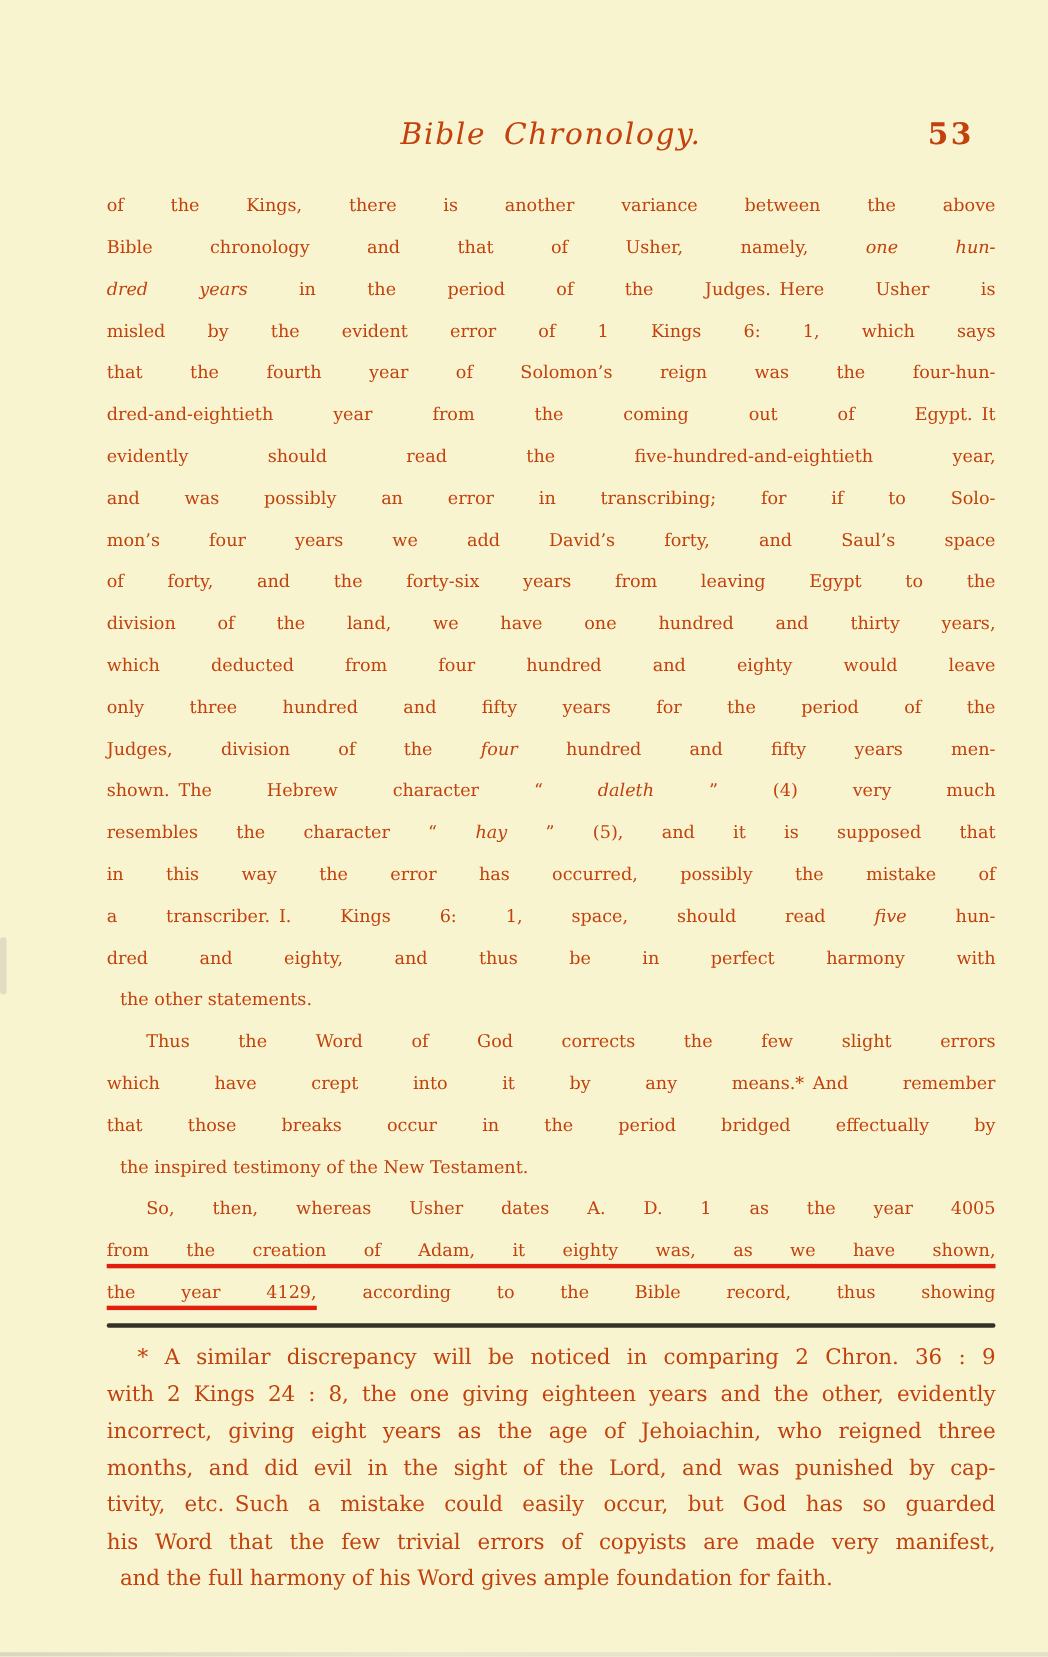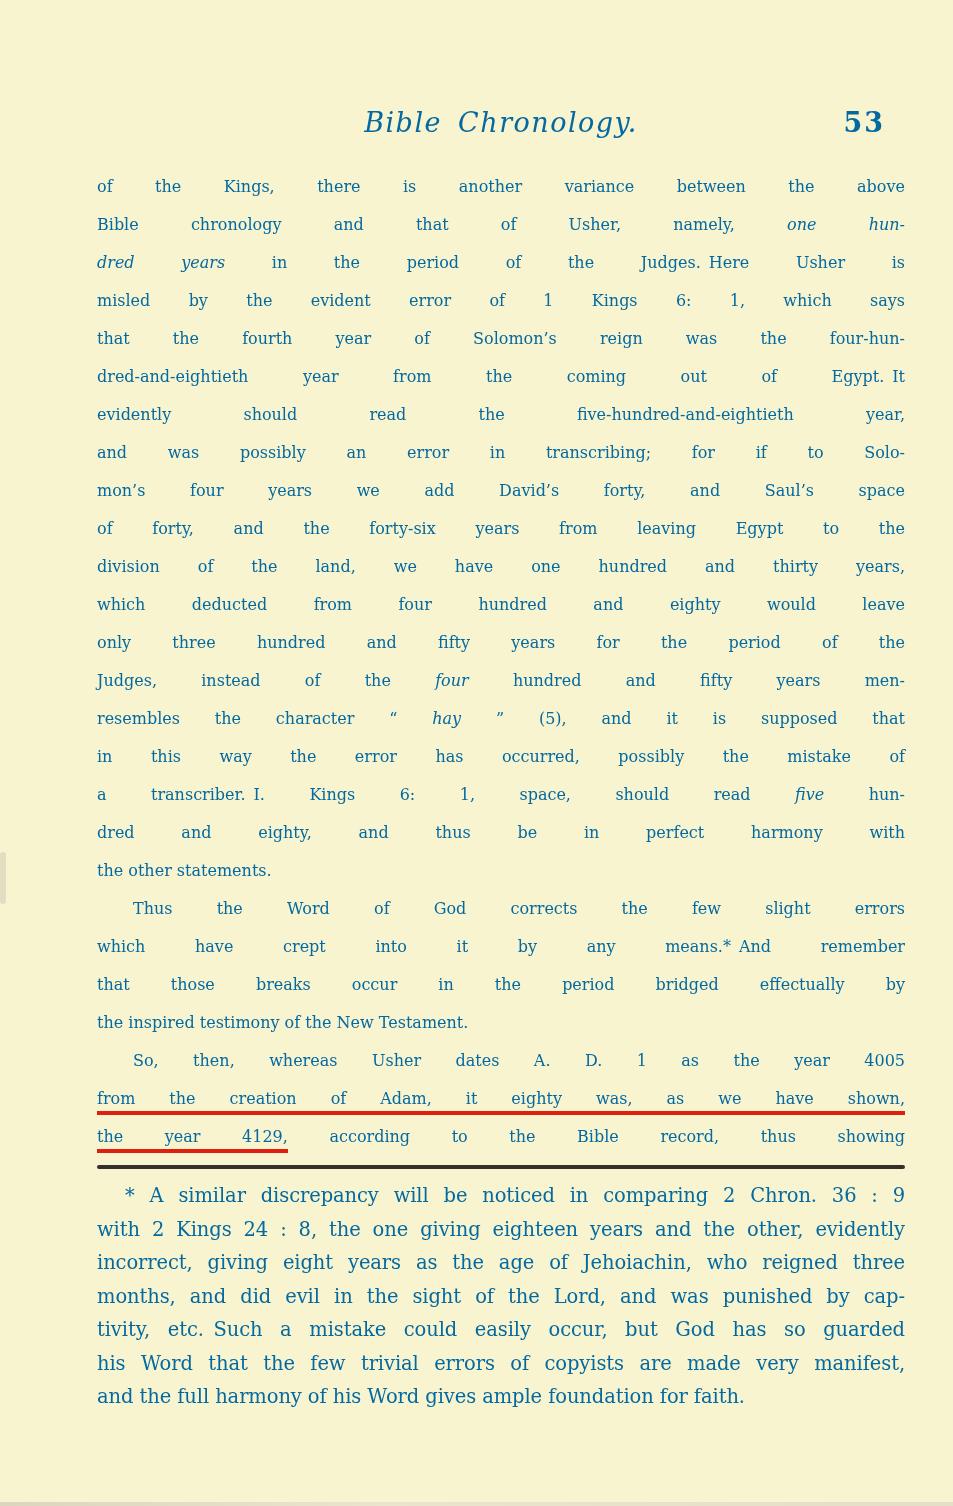--- a/index.html
+++ b/index.html
@@ -7,21 +7,21 @@
     padding: 0;
     background: #e8e4d0;
   }
   .page {
     position: relative;
     width: 953px;
     height: 1506px;
     background: #f8f4cf;
     overflow: hidden;
     font-family: "DejaVu Serif", "Liberation Serif", serif;
-    color: #0369a1;
+    color: #c2410c;
   }
   
   .scan-edge-bottom {
     position: absolute;
     left: 0;
     bottom: 0;
     width: 100%;
     height: 4px;
     background: linear-gradient(to right, #c2bfae, #dddacb 40%, #d2cfbf);
     opacity: 0.55;
@@ -70,20 +70,21 @@
   .line {
     line-height: 38px;
     text-align: justify;
     text-align-last: justify;
   }
   .fnote .line {
     line-height: 33.5px;
   }
   .line.noj {
     text-align-last: left;
+    margin-left: 12px;
   }
   .line.indent {
     text-indent: 36px;
   }
   .it {
     font-style: italic;
     margin-top: 40px;
   }
   .ru {
     border-bottom: 4px solid #e01f0e;
@@ -124,21 +125,22 @@
           <div class="line"><span>misled by the evident error of 1 Kings 6: 1, which says</span></div>
           <div class="line"><span>that the fourth year of Solomon’s reign was the four-hun-</span></div>
           <div class="line"><span>dred-and-eightieth year from the coming out of Egypt. It</span></div>
           <div class="line"><span>evidently should read the five-hundred-and-eightieth year,</span></div>
           <div class="line"><span>and was possibly an error in transcribing; for if to Solo-</span></div>
           <div class="line"><span>mon’s four years we add David’s forty, and Saul’s space</span></div>
           <div class="line"><span>of forty, and the forty-six years from leaving Egypt to the</span></div>
           <div class="line"><span>division of the land, we have one hundred and thirty years,</span></div>
           <div class="line"><span>which deducted from four hundred and eighty would leave</span></div>
           <div class="line"><span>only three hundred and fifty years for the period of the</span></div>
-          <div class="line"><span>Judges, instead of the </span><span class="it">four</span><span> hundred and fifty years men-</span></div>
+          <div class="line"><span>Judges, division of the </span><span class="it">four</span><span> hundred and fifty years men-</span></div>
+          <div class="line"><span>shown. The Hebrew character “ </span><span class="it">daleth</span><span> ” (4) very much</span></div>
           <div class="line"><span>resembles the character “ </span><span class="it">hay</span><span> ” (5), and it is supposed that</span></div>
           <div class="line"><span>in this way the error has occurred, possibly the mistake of</span></div>
           <div class="line"><span>a transcriber. I. Kings 6: 1, space, should read </span><span class="it">five</span><span> hun-</span></div>
           <div class="line"><span>dred and eighty, and thus be in perfect harmony with</span></div>
           <div class="line noj"><span>the other statements.</span></div>
         </div>
       <div>
           <div class="line indent"><span>Thus the Word of God corrects the few slight errors</span></div>
           <div class="line"><span>which have crept into it by any means.* And remember</span></div>
           <div class="line"><span>that those breaks occur in the period bridged effectually by</span></div>

